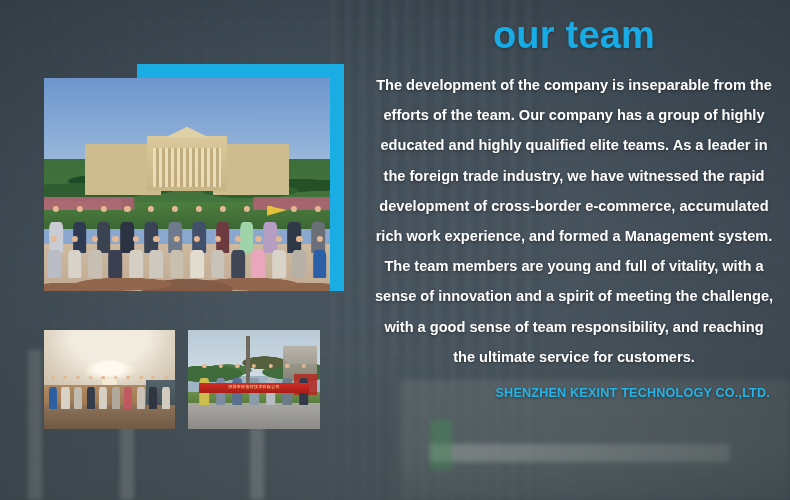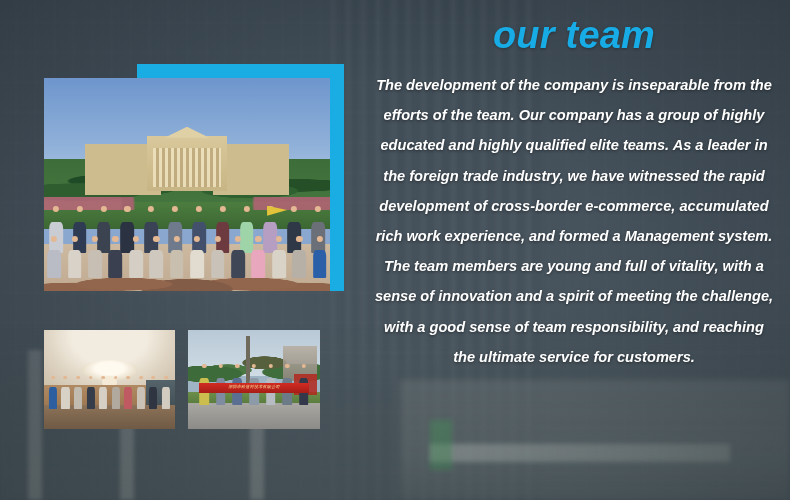--- a/index.html
+++ b/index.html
@@ -10,21 +10,20 @@
     background:#434f58;
     position:relative;
   }
 
   
   #slide{
     position:absolute; inset:0;
     width:790px; height:500px;
     background:#434f58;
     overflow:hidden;
-    font-style:italic;
   }
   .bg-photo{
     position:absolute; inset:0;
     background:
       linear-gradient(180deg,#3f4b55 0%,#46525c 45%,#4b575f 100%);
   }
   
   .bg-building{
     position:absolute; left:0; top:0; width:790px; height:500px;
     opacity:.30;
@@ -531,15 +530,16 @@
         </div>
     </div>
     <div class="pb-banner">
       <span>深圳市科信特技术有限公司</span>
     </div>
   </div>
 
   <div class="content">
     <div class="title">our team</div>
     <div class="body-text">The development of the company is inseparable from the efforts of the team. Our company has a group of highly educated and highly qualified elite teams. As a leader in the foreign trade industry, we have witnessed the rapid development of cross-border e-commerce, accumulated rich work experience, and formed a Management system. The team members are young and full of vitality, with a sense of innovation and a spirit of meeting the challenge, with a good sense of team responsibility, and reaching the ultimate service for customers.</div>
+    <div class="company">SHENZHEN KEXINT TECHNOLOGY CO.,LTD.</div>
   </div>
 
 </div>
 
 </body></html>

